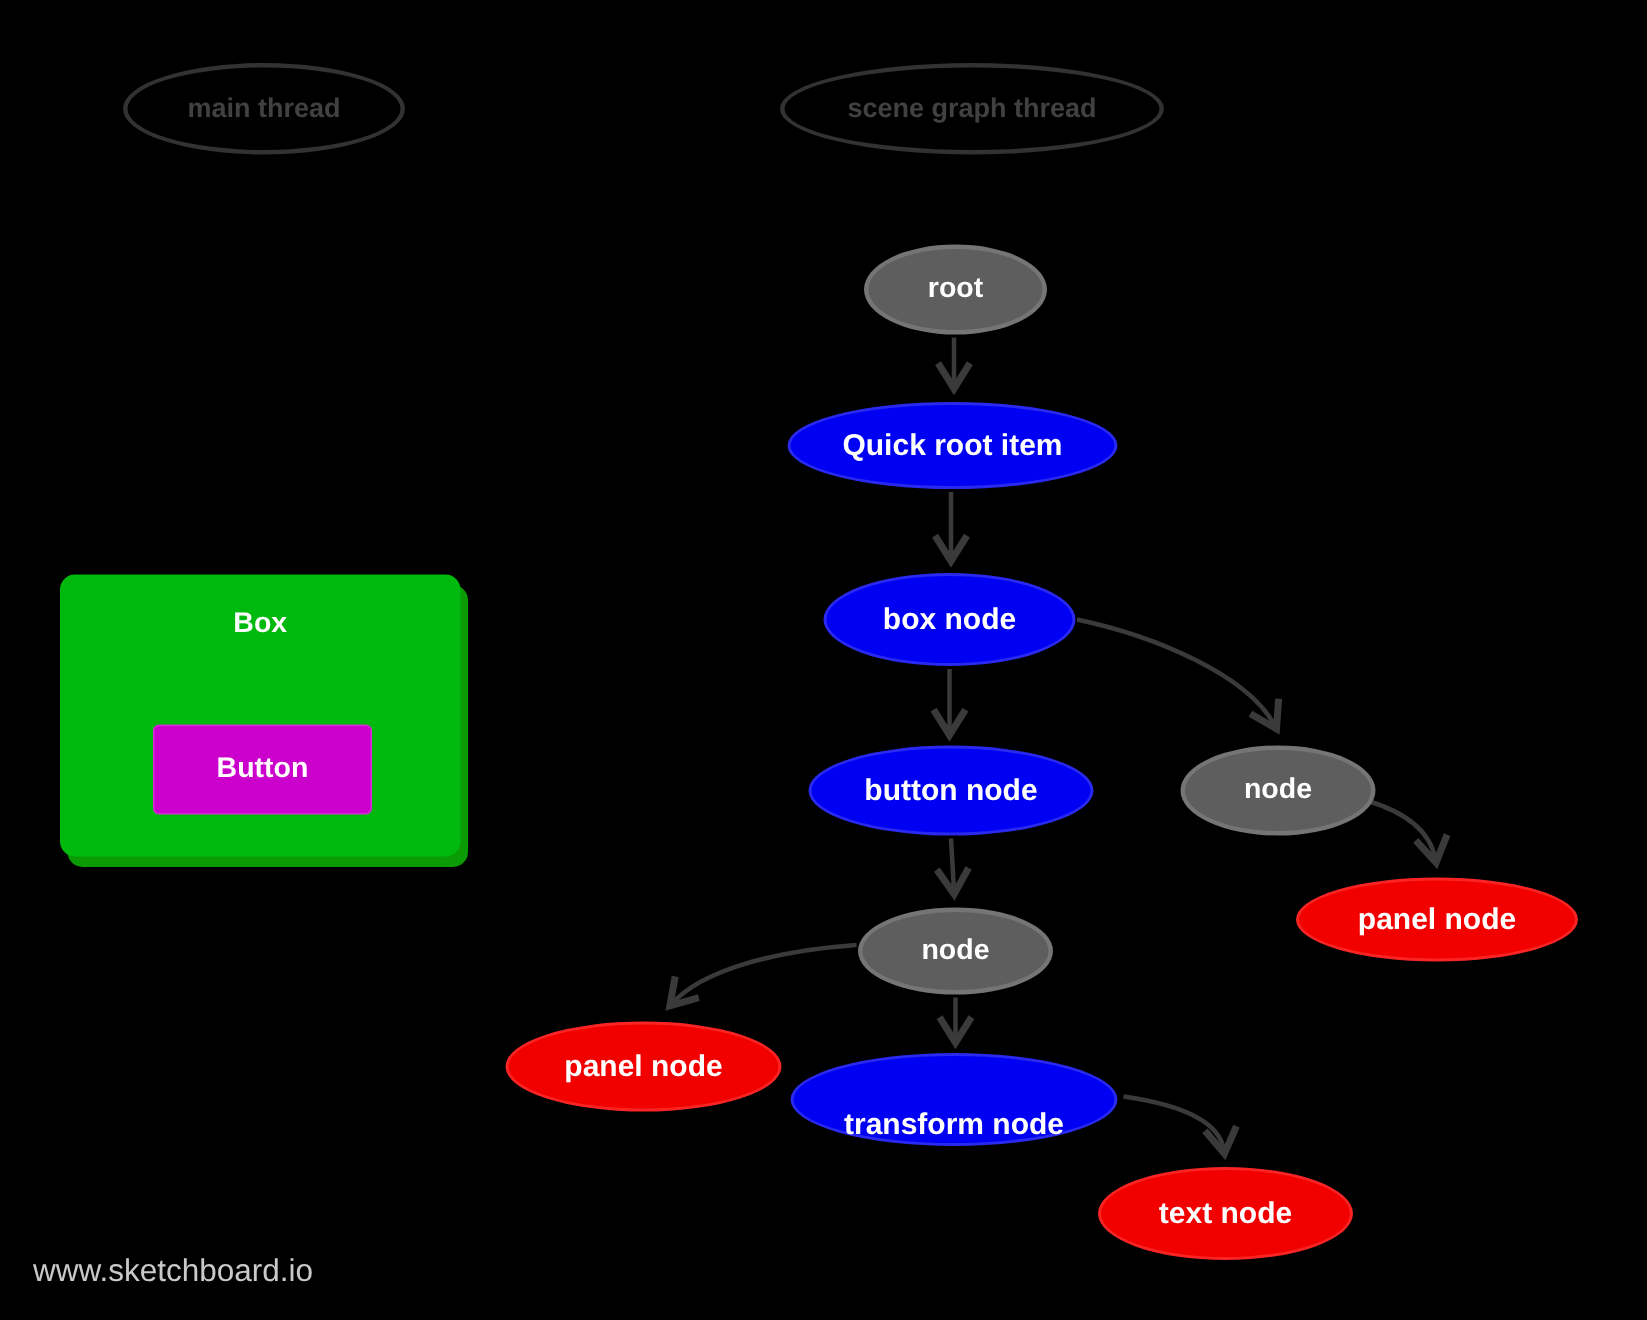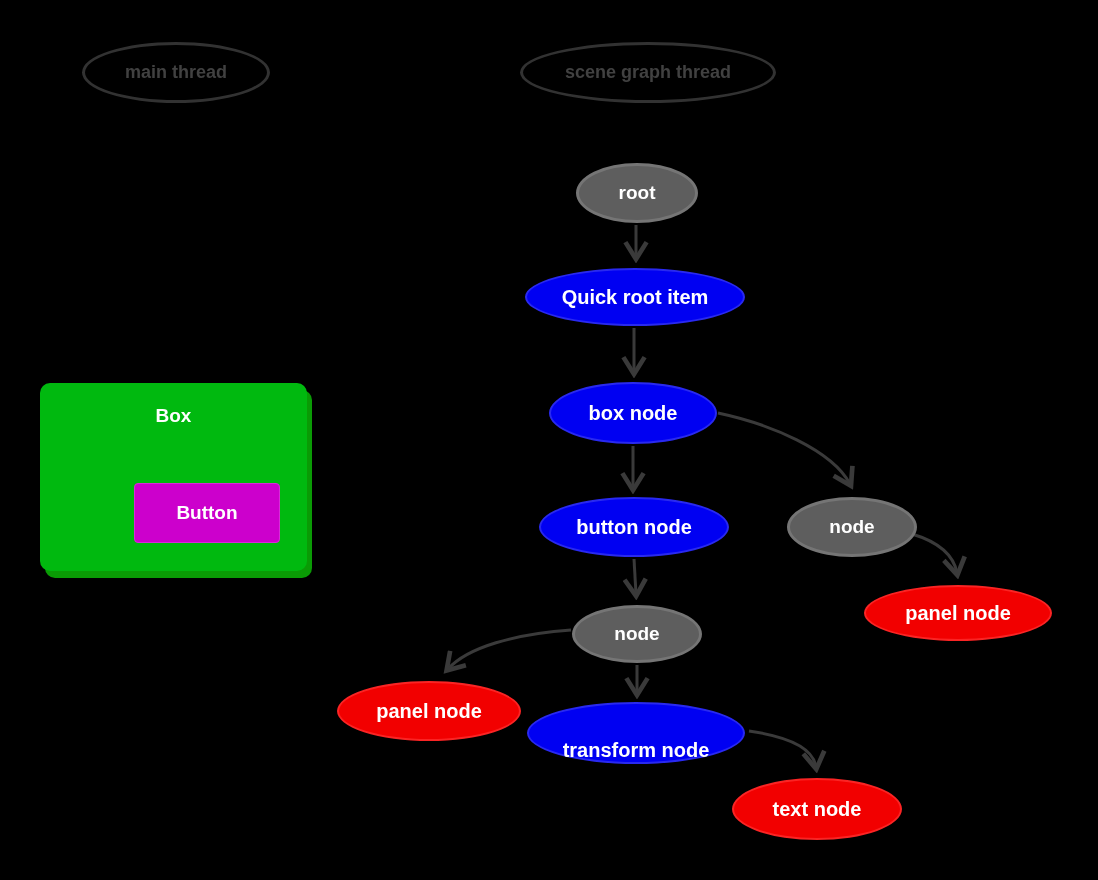--- a/index.html
+++ b/index.html
@@ -27,21 +27,21 @@
     background:#00b90f; border-radius:10px; box-shadow:5px 7px 0 #0a9b05;
   }
   .boxshape .boxlabel {
     position:absolute; left:0; top:22px; width:100%; text-align:center;
     color:#ffffff; font-weight:bold; font-size:19px;
   }
   .buttonshape {
     position:absolute; left:62px; top:100px; width:146px; height:60px;
     background:#cc00cc; border:1px solid #d92ad9; border-radius:4px;
     display:flex; align-items:center; justify-content:center;
-    color:#ffffff; font-weight:bold; font-size:19px; box-sizing:border-box;margin-left:32px;
+    color:#ffffff; font-weight:bold; font-size:19px; box-sizing:border-box;
   }
   .watermark {
     position:absolute; left:22px; top:836px; color:#c9c9c9; font-size:21px;
   }
   
   #n-root            { left:576px; top:163px; width:122px; height:60px; }
   #n-quick-root-item { left:525px; top:268px; width:220px; height:58px; }
   #n-box-node        { left:549px; top:382px; width:168px; height:62px; }
   #n-button-node     { left:539px; top:497px; width:190px; height:60px; }
   #n-node-right      { left:787px; top:497px; width:130px; height:60px; }
@@ -115,13 +115,14 @@
   <div class="node red" id="n-panel-node-left">
     <span>panel node</span>
   </div>
   <div class="node blue" id="n-transform-node">
     <span>transform node</span>
   </div>
   <div class="node red" id="n-text-node">
     <span>text node</span>
   </div>
 
+  <div class="watermark">www.sketchboard.io</div>
 </div>
 
 </body></html>

